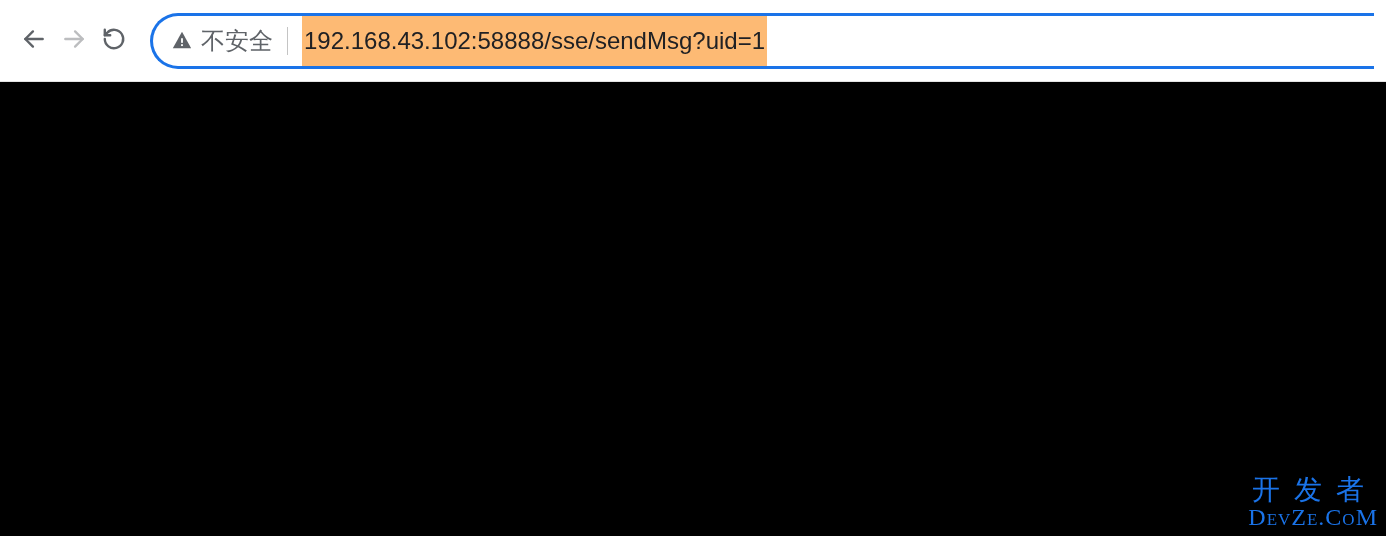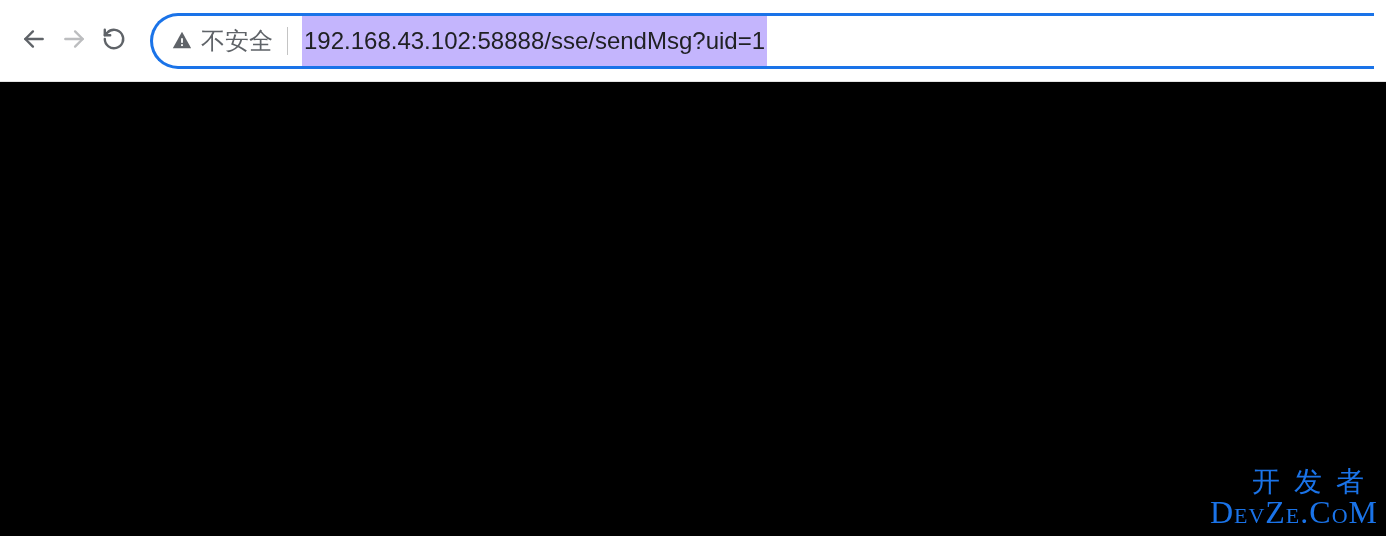--- a/index.html
+++ b/index.html
@@ -64,21 +64,21 @@
   }
   .sep {
     width: 1px;
     height: 28px;
     background: #c4c4c4;
     margin: 0 14px;
   }
   .url-text {
     font-size: 24px;
     color: #202124;
-    background: #c4b5fd;
+    background: #fdba74;
     padding: 17px 2px;
     white-space: nowrap;
   }
 
   .content {
     position: absolute;
     top: 82px;
     left: 0;
     right: 0;
     bottom: 0;
@@ -93,21 +93,21 @@
     color: #1a73e8;
     font-family: "Times New Roman", serif;
     line-height: 1.05;
   }
   .wm-top {
     font-size: 28px;
     letter-spacing: 14px;
     font-weight: 500;
   }
   .wm-bottom {
-    font-size: 32px;
+    font-size: 24px;
     letter-spacing: 1px;
     font-variant: small-caps;
     text-transform: none;
   }
 </style>
 </head>
 <body>
 
 <div class="toolbar">
 

